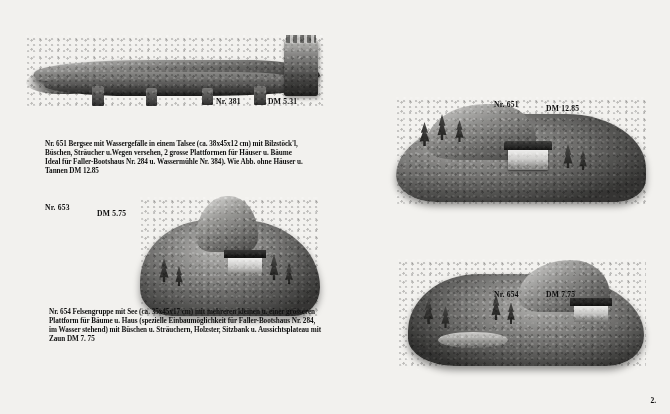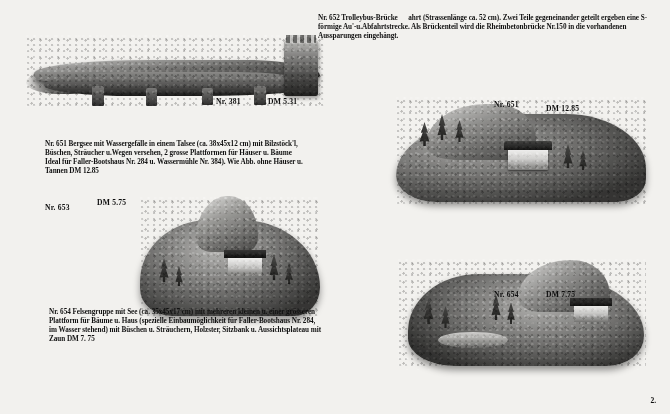--- a/index.html
+++ b/index.html
@@ -241,32 +241,31 @@
     <div class="peak"></div>
     <div class="lake"></div>
     <div class="house"></div>
     <div class="tree" style="left:24px; top:40px; width:13px; height:26px;"></div>
     <div class="tree" style="left:42px; top:48px; width:11px; height:22px;"></div>
     <div class="tree" style="left:92px; top:36px; width:12px; height:26px;"></div>
     <div class="tree" style="left:108px; top:44px; width:10px; height:22px;"></div>
     <div class="grain"></div>
   </div>
 
-  <div class="txt" style="left:318px; top:14px; width:332px;">Nr. 652 Trolleybus-Brücke      ahrt (Strassenlänge ca. 52 cm). Zwei Teile gegeneinander geteilt ergeben eine S-förmige Au'-u.Abfahrtstrecke. Als Brückenteil wird die Rheimbetonbrücke Nr.150 in die vorhandenen Aussparungen eingehängt.</div>
 
   <div class="cap" style="left:216px; top:97px;">Nr. 381</div>
   <div class="cap" style="left:268px; top:97px;">DM 5.31</div>
 
   <div class="cap" style="left:494px; top:100px;">Nr. 651</div>
   <div class="cap" style="left:546px; top:104px;text-align:center;">DM 12.85</div>
 
   <div class="txt" style="left:45px; top:140px; width:262px;">Nr. 651 Bergsee mit Wassergefälle in einem Talsee (ca. 38x45x12 cm) mit Bilzstöck'l, Büschen, Sträucher u.Wegen versehen, 2 grosse Plattformen für Häuser u. Bäume Ideal für Faller-Bootshaus Nr. 284 u. Wassermühle Nr. 384). Wie Abb. ohne Häuser u. Tannen DM 12.85</div>
 
   <div class="cap" style="left:45px; top:203px;">Nr. 653</div>
-  <div class="cap" style="left:97px; top:198px;">DM 5.75</div>
+  <div class="cap" style="left:97px; top:209px;">DM 5.75</div>
 
 
   <div class="cap" style="left:494px; top:290px;">Nr. 654</div>
   <div class="cap" style="left:546px; top:290px;">DM 7.75</div>
 
   <div class="txt" style="left:49px; top:308px; width:272px;">Nr. 654 Felsengruppe mit See (ca. 35x45x17 cm) mit mehreren kleinen u. einer grösseren Plattform für Bäume u. Haus (spezielle Einbaumöglichkeit für Faller-Bootshaus Nr. 284, im Wasser stehend) mit Büschen u. Sträuchern, Holzster, Sitzbank u. Aussichtsplateau mit Zaun DM 7. 75</div>
 
 
   <div class="pageno">2.</div>
 </div>

